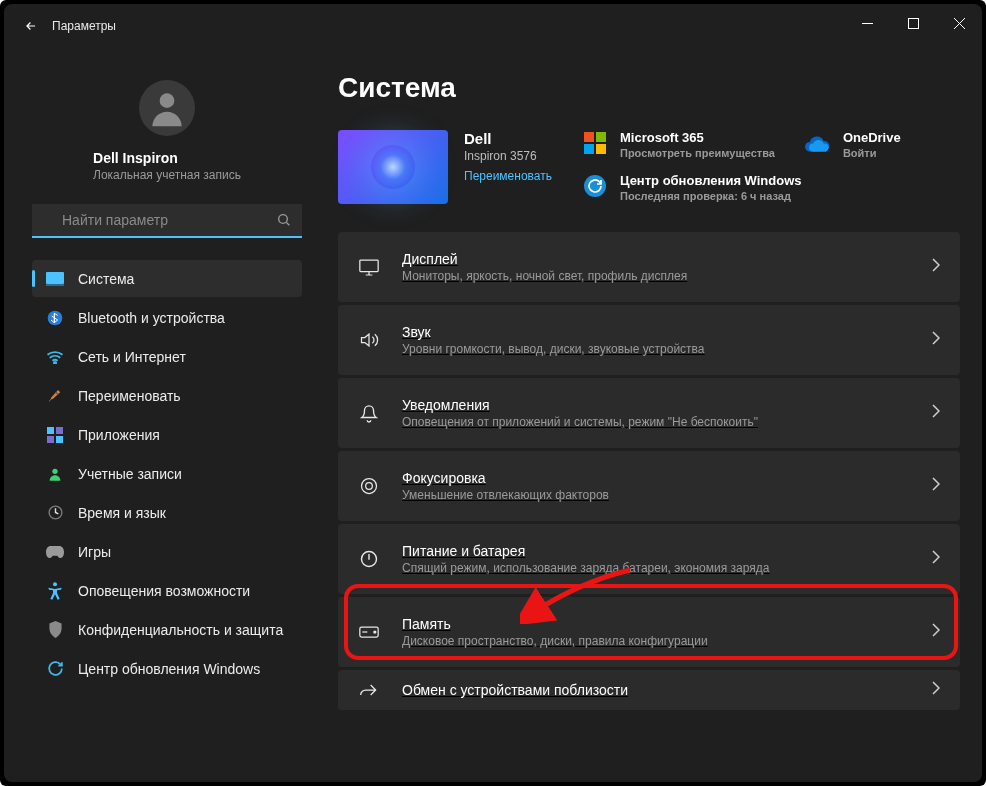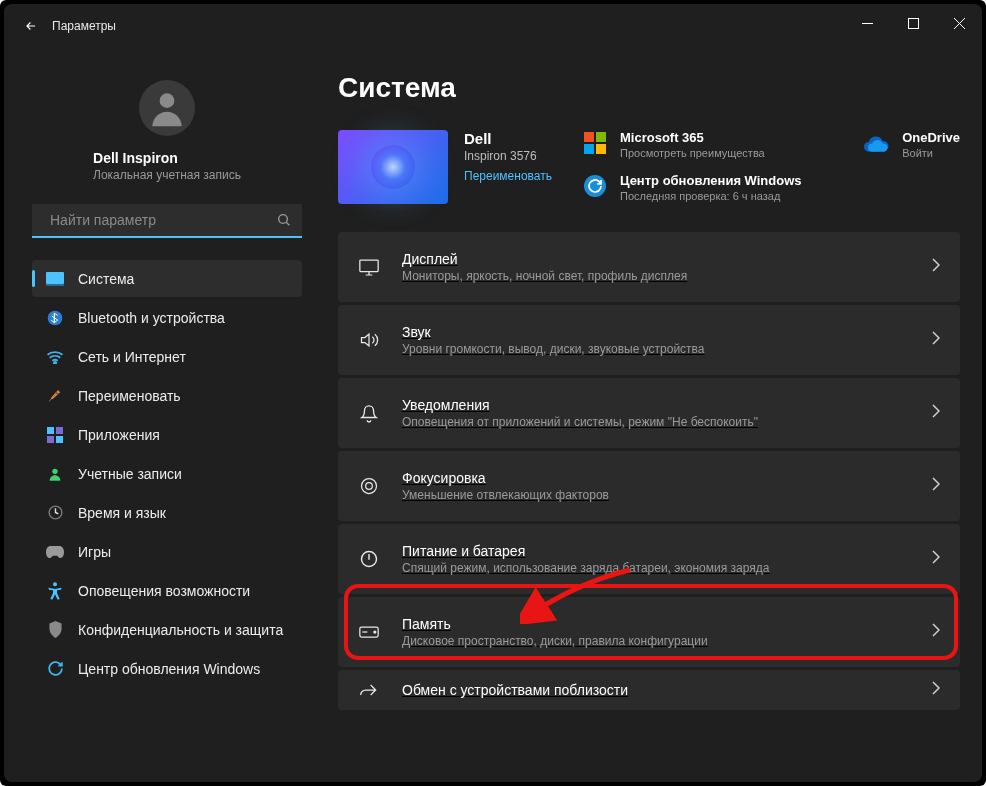--- a/index.html
+++ b/index.html
@@ -12,43 +12,43 @@
 .win-controls { position:absolute; right:0; top:0; height:44px; display:flex; }
 .win-btn { width:46px; height:38px; display:flex; align-items:center; justify-content:center; color:#fff; cursor:pointer; }
 .body { flex:1; display:flex; overflow:hidden; }
 .sidebar { width:310px; padding:12px 12px 12px 28px; display:flex; flex-direction:column; gap:4px; }
 .profile { display:flex; align-items:center; gap:14px; margin-bottom:18px; padding-top:20px;flex-direction:column; }
 .avatar { width:56px; height:56px; border-radius:50%; background:#3a3a3a; display:flex; align-items:center; justify-content:center; }
 .avatar svg { width:44px; height:44px; fill:#8a8a8a; }
 .profile-text .name { font-size:14px; font-weight:600; color:#fff; }
 .profile-text .sub { font-size:12px; color:#9a9a9a; margin-top:2px; }
 .search { position:relative; margin-bottom:18px; }
-.search input { width:100%; height:34px; background:#2d2d2d; border:0; border-bottom:2px solid #4cc2ff; color:#fff; font-size:14px; padding:0 36px 0 18px; outline:0; }
+.search input { width:100%; height:34px; background:#2d2d2d; border:0; border-bottom:2px solid #4cc2ff; color:#fff; font-size:14px; padding:0 36px 0 30px; outline:0; }
 .search input::placeholder { color:#8a8a8a; }
 .search .icon { position:absolute; right:10px; top:8px; color:#9a9a9a; }
 .nav { display:flex; flex-direction:column; gap:2px; }
 .nav-item { height:37px; display:flex; align-items:center; gap:14px; padding:0 14px; border-radius:4px; cursor:pointer; color:#ececec; font-size:14px; position:relative; }
 .nav-item.active { background:#2d2d2d; }
 .nav-item.active::before { content:""; position:absolute; left:0; top:10px; bottom:10px; width:3px; background:#4cc2ff; border-radius:2px; }
 .nav-icon { width:18px; height:18px; display:flex; align-items:center; justify-content:center; flex-shrink:0; }
 .content { flex:1; padding:24px 22px 0 24px; overflow-y:auto; }
 .page-title { font-size:28px; font-weight:600; color:#fff; margin-bottom:26px; }
 .info-row { display:flex; gap:30px; margin-bottom:28px; flex-wrap:wrap; }
 .device-block { display:flex; gap:16px; }
 .thumb { width:110px; height:74px; border-radius:4px; background:linear-gradient(135deg,#7d4dff 0%,#1a6fe8 100%); display:flex; align-items:center; justify-content:center; position:relative; }
 .bloom { width:44px; height:44px; border-radius:50%; background:radial-gradient(circle,#b9d7ff 0%,rgba(80,151,255,0.4) 40%,transparent 70%); box-shadow:0 0 30px 10px rgba(100,177,255,0.35); }
 .device-text .dev-name { font-size:15px; font-weight:600; color:#fff; }
 .device-text .dev-model { font-size:12px; color:#bdbdbd; margin-top:2px; }
 .device-text .rename { font-size:12px; color:#4cc2ff; margin-top:6px; cursor:pointer; }
 .cards { display:flex; flex-direction:column; gap:14px; flex:1; }
-.card-row { display:flex; gap:30px;justify-content:space-between; }
+.card-row { display:flex; gap:30px; }
 .card { display:flex; gap:12px; align-items:flex-start; }
 .card-icon { width:26px; height:26px; flex-shrink:0; display:flex; align-items:center; justify-content:center; }
 .card-text .ct-title { font-size:13px; font-weight:600; color:#fff; }
-.card-text .ct-sub { font-size:11px; color:#9a9a9a; margin-top:2px; cursor:pointer; }
+.card-text .ct-sub { font-size:11px; color:#9a9a9a; margin-top:2px; cursor:pointer;font-weight:bold; }
 .list { display:flex; flex-direction:column; gap:3px; }
 .list-item { height:70px; background:#2b2b2b; border-radius:4px; display:flex; align-items:center; padding:0 20px; cursor:pointer; position:relative;text-decoration:underline; }
 .li-icon { width:22px; height:22px; margin-right:22px; display:flex; align-items:center; justify-content:center; color:#e8e8e8; flex-shrink:0; }
 .li-text .li-title { font-size:14px; color:#fff; }
 .li-text .li-sub { font-size:12px; color:#9a9a9a; margin-top:2px; }
 .li-chev { margin-left:auto; color:#cfcfcf; }
 .highlight-box { position:absolute; border:4px solid #e91414; border-radius:14px; pointer-events:none; }
 .arrow-wrap { position:absolute; pointer-events:none; }
 </style>
 </head>

